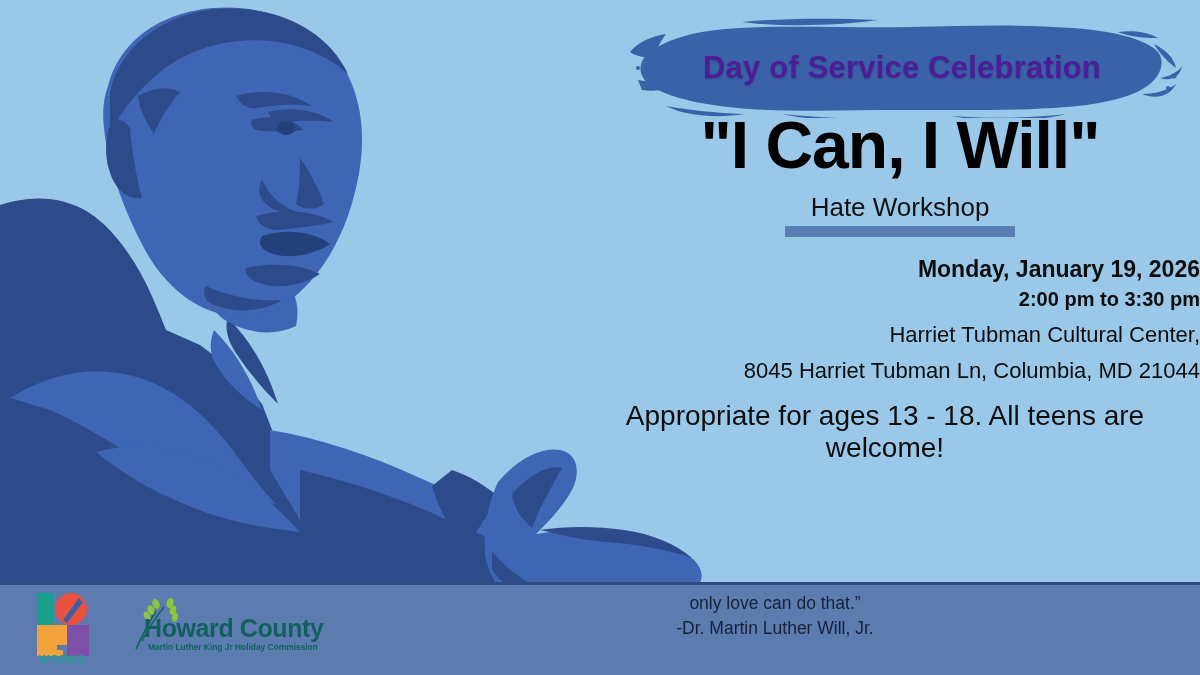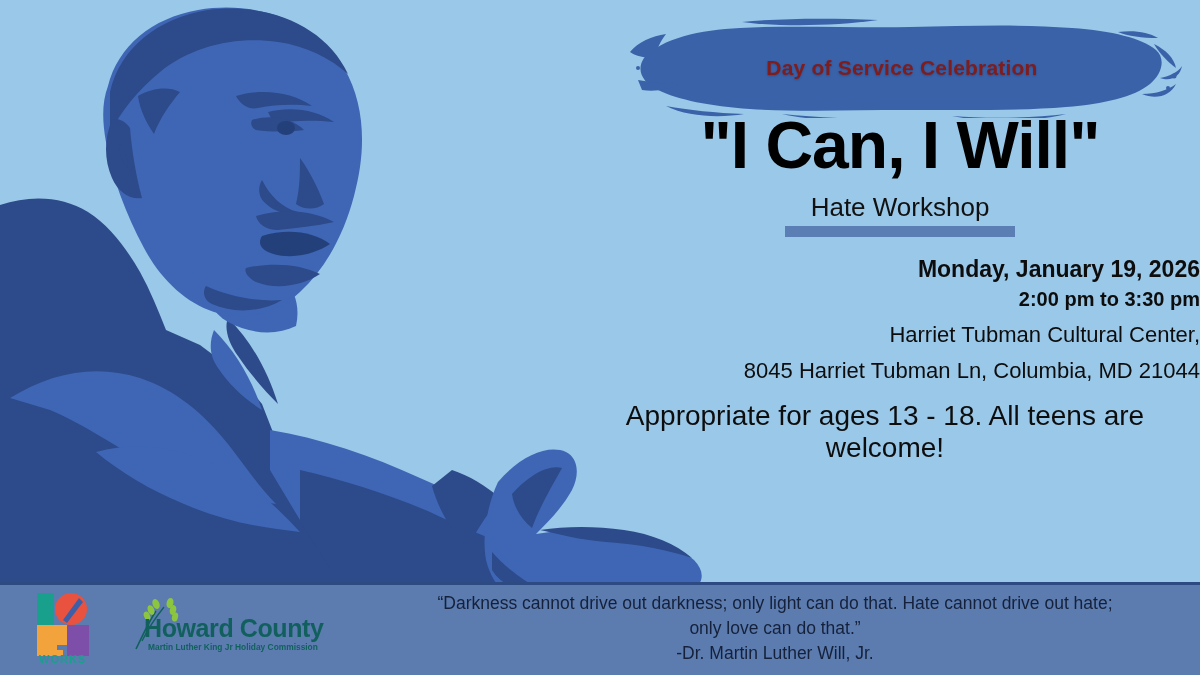--- a/index.html
+++ b/index.html
@@ -15,21 +15,21 @@
   #mlk-art{position:absolute;left:0;top:0;width:780px;height:600px;}
 
   
   #content{position:absolute;left:600px;top:0;width:600px;height:582px;}
 
   #banner-wrap{position:absolute;left:22px;top:18px;width:560px;height:100px;}
   #banner-svg{position:absolute;left:0;top:0;}
   #banner-text{
     position:absolute;left:0;top:0;width:560px;height:100px;
     display:flex;align-items:center;justify-content:center;
-    color:#7f1d1d;font-size:21px;font-weight:bold;letter-spacing:.2px;
+    color:#4c1d95;font-size:31px;font-weight:bold;letter-spacing:.2px;
     text-shadow:0 1px 2px rgba(20,40,90,.35);
   }
 
   #headline{
     position:absolute;left:0;top:112px;width:600px;text-align:center;
     font-size:66px;font-weight:bold;color:#000000;letter-spacing:-1px;
     line-height:1;white-space:nowrap;
   }
   #subhead{
     position:absolute;left:0;top:192px;width:600px;text-align:center;
@@ -206,18 +206,17 @@
         <ellipse cx="21" cy="21" rx="3" ry="4.6" fill="#8CC63F" transform="rotate(-22 21 21)"></ellipse>
         <ellipse cx="44" cy="8" rx="3.4" ry="5.2" fill="#8CC63F" transform="rotate(14 44 8)"></ellipse>
         <ellipse cx="47" cy="15" rx="3.2" ry="5" fill="#8CC63F" transform="rotate(14 47 15)"></ellipse>
         <ellipse cx="49" cy="22" rx="3" ry="4.6" fill="#8CC63F" transform="rotate(14 49 22)"></ellipse>
       </g>
       <text x="18" y="42" font-family="Liberation Sans, sans-serif" font-size="25" font-weight="bold" fill="#12605E" letter-spacing="-0.4">Howard County</text>
       <text x="22" y="55" font-family="Liberation Sans, sans-serif" font-size="8.4" font-weight="bold" fill="#12605E">Martin Luther King Jr Holiday Commission</text>
     </svg>
 
     <div id="quote">
-      <span class="qline">“Darkness cannot drive out darkness; only light can do that. Hate cannot drive out hate;</span>
       <span class="qline">only love can do that.”</span>
       <span class="qline">-Dr. Martin Luther Will, Jr.</span>
     </div>
   </div>
 </div>
 
 </body></html>

